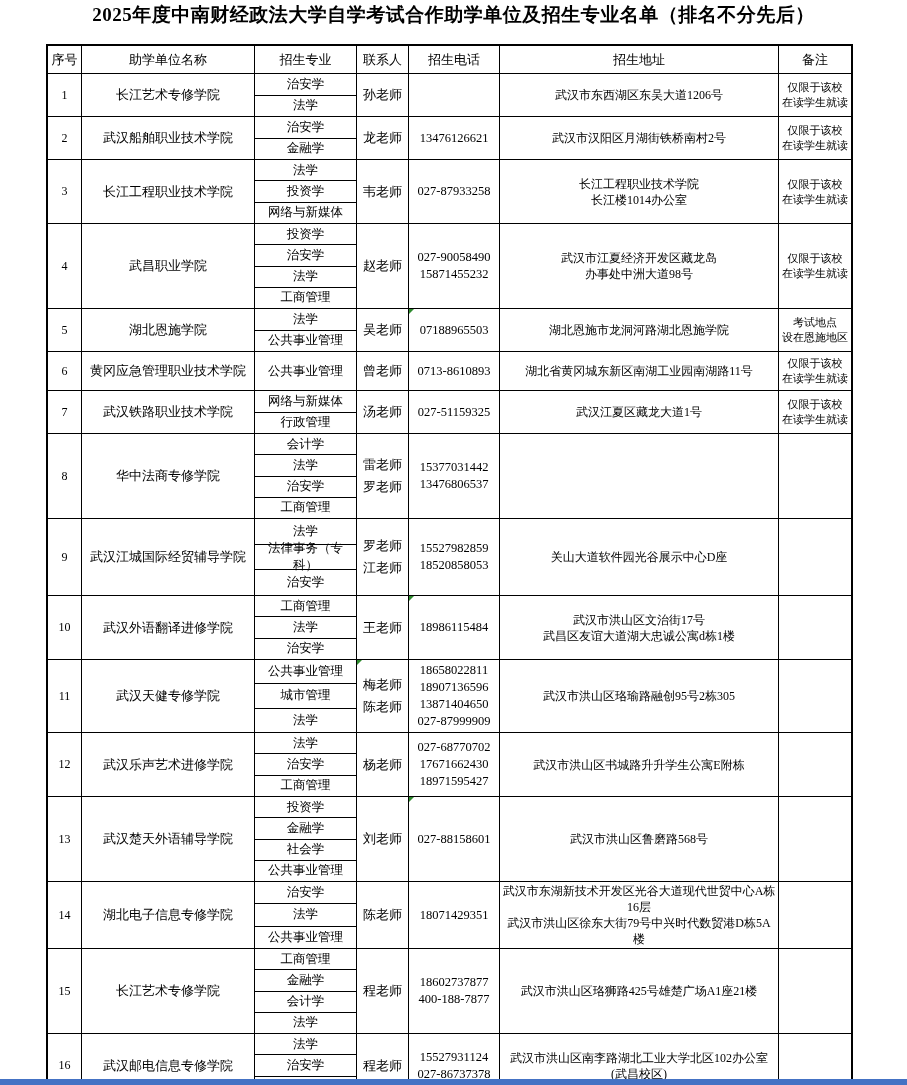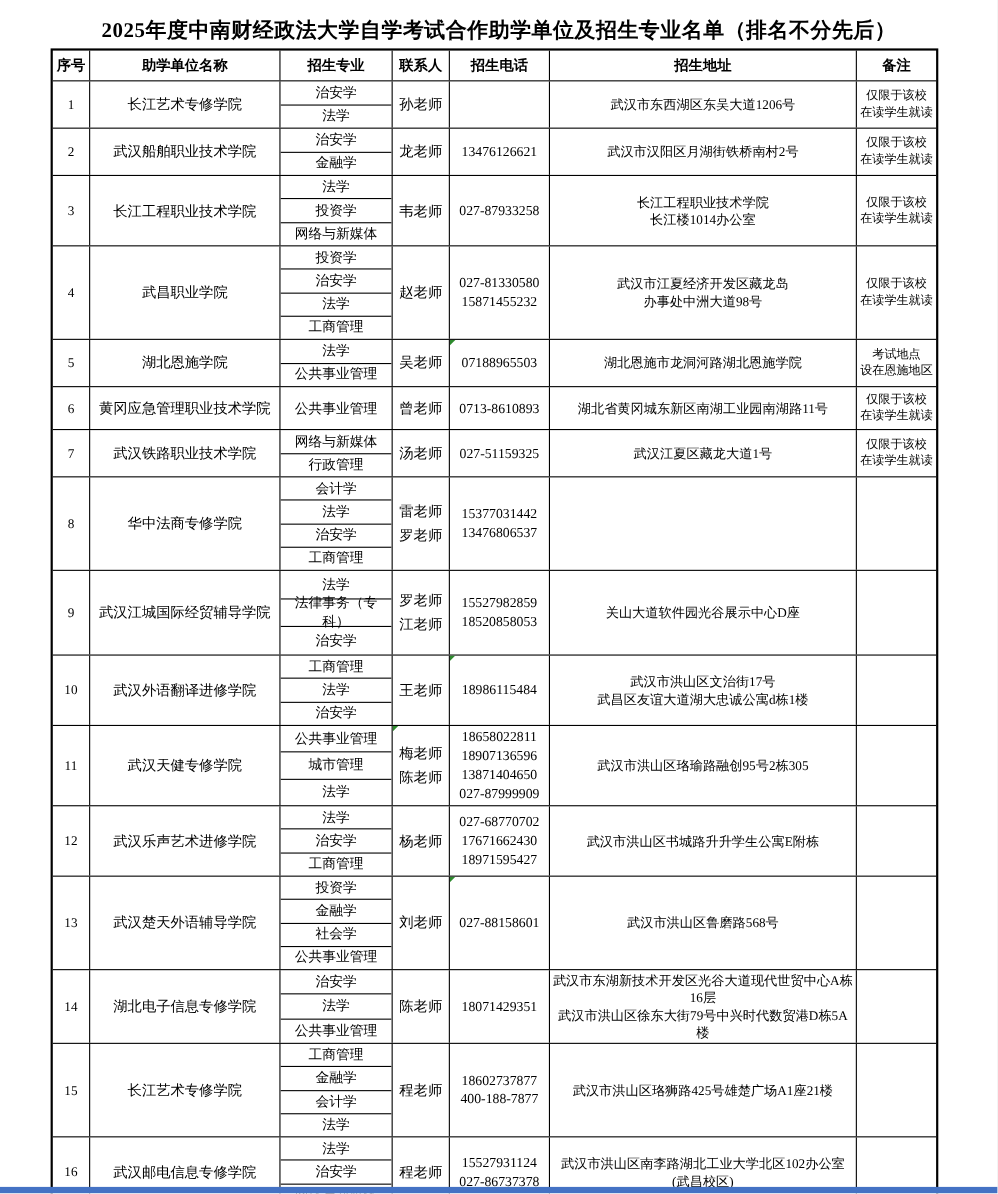--- a/index.html
+++ b/index.html
@@ -1,38 +1,38 @@
 <!DOCTYPE html>
 <html><head>
 <meta charset="utf-8">
 <style>
   html,body { margin:0; padding:0; background:#e8e8e8; }
   .page {
     position:relative; width:907px; height:1085px; background:#ffffff;
     overflow:hidden; font-family:"Liberation Serif", serif; color:#000;
   }
   .title {
-    position:absolute; top:15px; left:0; width:100%;
+    position:absolute; top:2px; left:0; width:100%;
     text-align:center; font-size:19px; font-weight:bold; letter-spacing:0.5px;
   }
   .table {
     position:absolute; left:46px; top:44px; width:807px;
     border:2.5px solid #000; box-sizing:border-box; background:#fff;
   }
   .row { display:flex; border-bottom:1px solid #000; align-items:stretch; }
   .row:last-child { border-bottom:none; }
   .cell {
     position:relative; box-sizing:border-box; border-right:1px solid #000;
     display:flex; flex-direction:column; justify-content:center; align-items:center;
     text-align:center; overflow:hidden; padding:1px 2px; flex-shrink:0;
   }
   .cell:last-child { border-right:none; flex:1; }
   .c0 { width:34px; }  .c1 { width:173px; } .c2 { width:102px; padding:0; }
   .c3 { width:52px; }  .c4 { width:91px; }  .c5 { width:279px; }
-  .header .cell { font-weight:bold; font-size:13px; min-height:27px; }
+  .header .cell { font-weight:normal; font-size:13px; min-height:27px; }
   .seq { font-size:12px; }
   .unit { font-size:13px; }
   .majors { justify-content:stretch; align-items:stretch; }
   .major-item {
     flex:1; display:flex; align-items:center; justify-content:center;
     border-bottom:1px solid #000; font-size:12.5px; min-height:20px; padding:0 1px;
   }
   .major-item:last-child { border-bottom:none; }
   .contact { font-size:13px; line-height:22px; }
   .phone { font-size:12.5px; line-height:17px;align-items:center; }
@@ -144,21 +144,21 @@
         <div class="cell c2 majors">
           <div class="major-item">投资学</div>
           <div class="major-item">治安学</div>
           <div class="major-item">法学</div>
           <div class="major-item">工商管理</div>
         </div>
         <div class="cell c3 contact">
           <div>赵老师</div>
         </div>
         <div class="cell c4 phone">
-          <div>027-81330580</div>
+          <div>027-90058490</div>
           <div>15871455232</div>
         </div>
         <div class="cell c5 addr">
           <div>武汉市江夏经济开发区藏龙岛</div>
           <div>办事处中洲大道98号</div>
         </div>
         <div class="cell c6 remark">
           <div>仅限于该校</div>
           <div>在读学生就读</div>
         </div>

